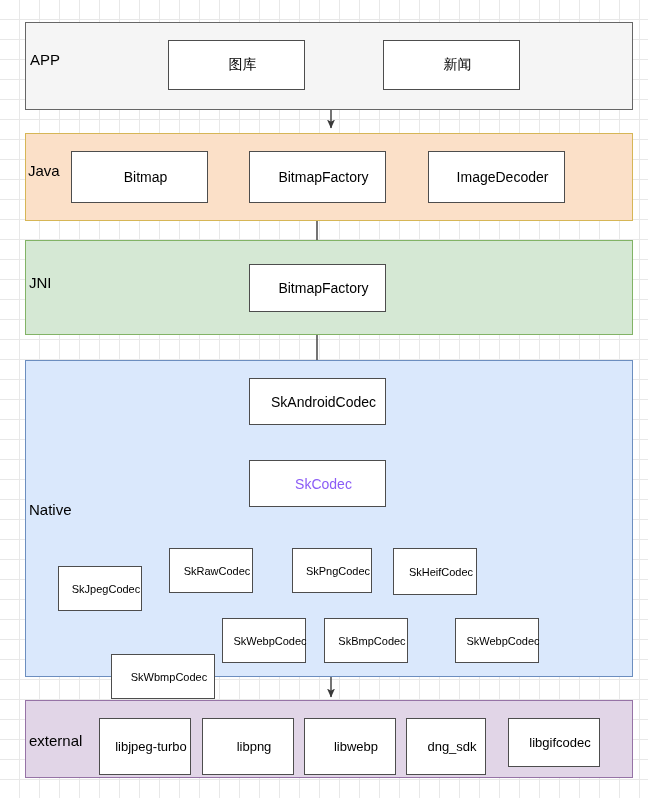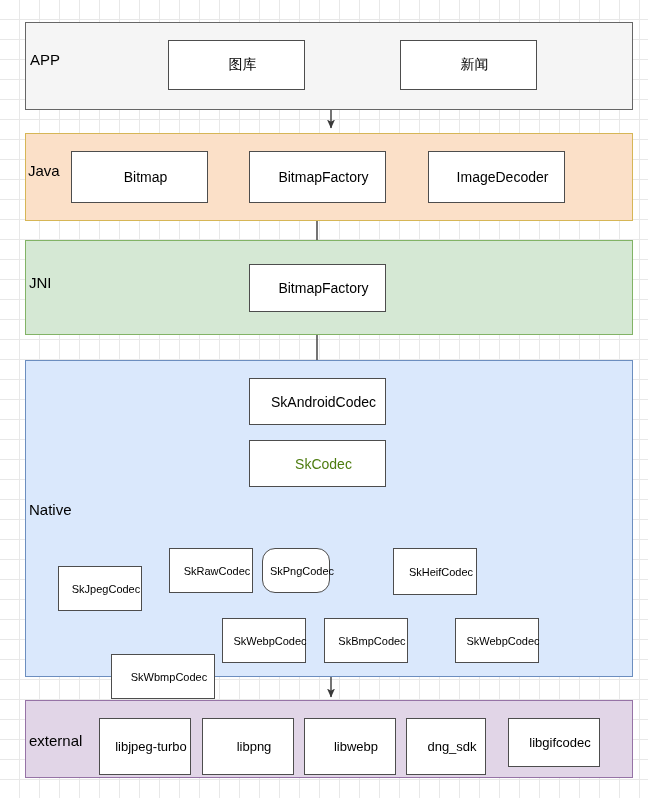--- a/index.html
+++ b/index.html
@@ -95,30 +95,30 @@
       <div class="band-label" style="left: 28px; top: 163px;">Java</div>
       <div class="band" style="left: 25px; top: 240px; width: 608px; height: 95px; background: rgb(213, 232, 212); border-color: rgb(130, 179, 102);"></div>
       <div class="band-label" style="left: 29px; top: 275px;">JNI</div>
       <div class="band" style="left: 25px; top: 360px; width: 608px; height: 317px; background: rgb(218, 232, 252); border-color: rgb(108, 142, 191);"></div>
       <div class="band-label" style="left: 29px; top: 502px;">Native</div>
       <div class="band" style="left: 25px; top: 700px; width: 608px; height: 78px; background: rgb(225, 213, 231); border-color: rgb(150, 115, 166);"></div>
       <div class="band-label" style="left: 29px; top: 733px;">external</div>
     </div>
   <div id="node-layer">
       <div class="node sz-cjk" style="left: 168px; top: 40px; width: 137px; height: 50px; background: rgb(255, 255, 255); border-color: rgb(77, 77, 77); color: rgb(0, 0, 0);">图库</div>
-      <div class="node sz-cjk" style="left: 400px; top: 40px; width: 137px; height: 50px; background: rgb(255, 255, 255); border-color: rgb(77, 77, 77); color: rgb(0, 0, 0);">新闻</div>
+      <div class="node sz-cjk" style="left: 383px; top: 40px; width: 137px; height: 50px; background: rgb(255, 255, 255); border-color: rgb(77, 77, 77); color: rgb(0, 0, 0);">新闻</div>
       <div class="node sz-lg" style="left: 71px; top: 151px; width: 137px; height: 52px; background: rgb(255, 255, 255); border-color: rgb(77, 77, 77); color: rgb(0, 0, 0);">Bitmap</div>
       <div class="node sz-lg" style="left: 249px; top: 151px; width: 137px; height: 52px; background: rgb(255, 255, 255); border-color: rgb(77, 77, 77); color: rgb(0, 0, 0);">BitmapFactory</div>
       <div class="node sz-lg" style="left: 428px; top: 151px; width: 137px; height: 52px; background: rgb(255, 255, 255); border-color: rgb(77, 77, 77); color: rgb(0, 0, 0);">ImageDecoder</div>
       <div class="node sz-lg" style="left: 249px; top: 264px; width: 137px; height: 48px; background: rgb(255, 255, 255); border-color: rgb(77, 77, 77); color: rgb(0, 0, 0);">BitmapFactory</div>
       <div class="node sz-lg" style="left: 249px; top: 378px; width: 137px; height: 47px; background: rgb(255, 255, 255); border-color: rgb(77, 77, 77); color: rgb(0, 0, 0);">SkAndroidCodec</div>
-      <div class="node sz-lg" style="left: 249px; top: 440px; width: 137px; height: 47px; background: rgb(255, 255, 255); border-color: rgb(77, 77, 77); color: #4d7c0f;">SkCodec</div>
+      <div class="node sz-lg" style="left: 249px; top: 460px; width: 137px; height: 47px; background: rgb(255, 255, 255); border-color: rgb(77, 77, 77); color: #8b5cf6;">SkCodec</div>
       <div class="node sz-sm" style="left: 58px; top: 566px; width: 84px; height: 45px; background: rgb(255, 255, 255); border-color: rgb(77, 77, 77); color: rgb(0, 0, 0);">SkJpegCodec</div>
       <div class="node sz-sm" style="left: 169px; top: 548px; width: 84px; height: 45px; background: rgb(255, 255, 255); border-color: rgb(77, 77, 77); color: rgb(0, 0, 0);">SkRawCodec</div>
-      <div class="node sz-sm" style="left: 262px; top: 548px; width: 68px; height: 45px; background: rgb(255, 255, 255); border-color: rgb(77, 77, 77); color: rgb(0, 0, 0); border-radius: 13px;">SkPngCodec</div>
+      <div class="node sz-sm" style="left: 292px; top: 548px; width: 80px; height: 45px; background: rgb(255, 255, 255); border-color: rgb(77, 77, 77); color: rgb(0, 0, 0);">SkPngCodec</div>
       <div class="node sz-sm" style="left: 393px; top: 548px; width: 84px; height: 47px; background: rgb(255, 255, 255); border-color: rgb(77, 77, 77); color: rgb(0, 0, 0);">SkHeifCodec</div>
       <div class="node sz-sm" style="left: 111px; top: 618px; width: 104px; height: 45px; background: rgb(255, 255, 255); border-color: rgb(77, 77, 77); color: rgb(0, 0, 0); margin-top: 36px;">SkWbmpCodec</div>
       <div class="node sz-sm" style="left: 222px; top: 618px; width: 84px; height: 45px; background: rgb(255, 255, 255); border-color: rgb(77, 77, 77); color: rgb(0, 0, 0);">SkWebpCodec</div>
       <div class="node sz-sm" style="left: 324px; top: 618px; width: 84px; height: 45px; background: rgb(255, 255, 255); border-color: rgb(77, 77, 77); color: rgb(0, 0, 0);">SkBmpCodec</div>
       <div class="node sz-sm" style="left: 455px; top: 618px; width: 84px; height: 45px; background: rgb(255, 255, 255); border-color: rgb(77, 77, 77); color: rgb(0, 0, 0);">SkWebpCodec</div>
       <div class="node sz-md" style="left: 99px; top: 718px; width: 92px; height: 57px; background: rgb(255, 255, 255); border-color: rgb(77, 77, 77); color: rgb(0, 0, 0);">libjpeg-turbo</div>
       <div class="node sz-md" style="left: 202px; top: 718px; width: 92px; height: 57px; background: rgb(255, 255, 255); border-color: rgb(77, 77, 77); color: rgb(0, 0, 0);">libpng</div>
       <div class="node sz-md" style="left: 304px; top: 718px; width: 92px; height: 57px; background: rgb(255, 255, 255); border-color: rgb(77, 77, 77); color: rgb(0, 0, 0); text-align: right;">libwebp</div>
       <div class="node sz-md" style="left: 406px; top: 718px; width: 80px; height: 57px; background: rgb(255, 255, 255); border-color: rgb(77, 77, 77); color: rgb(0, 0, 0);">dng_sdk</div>
       <div class="node sz-md" style="left: 508px; top: 718px; width: 92px; height: 49px; background: rgb(255, 255, 255); border-color: rgb(77, 77, 77); color: rgb(0, 0, 0);">libgifcodec</div>

